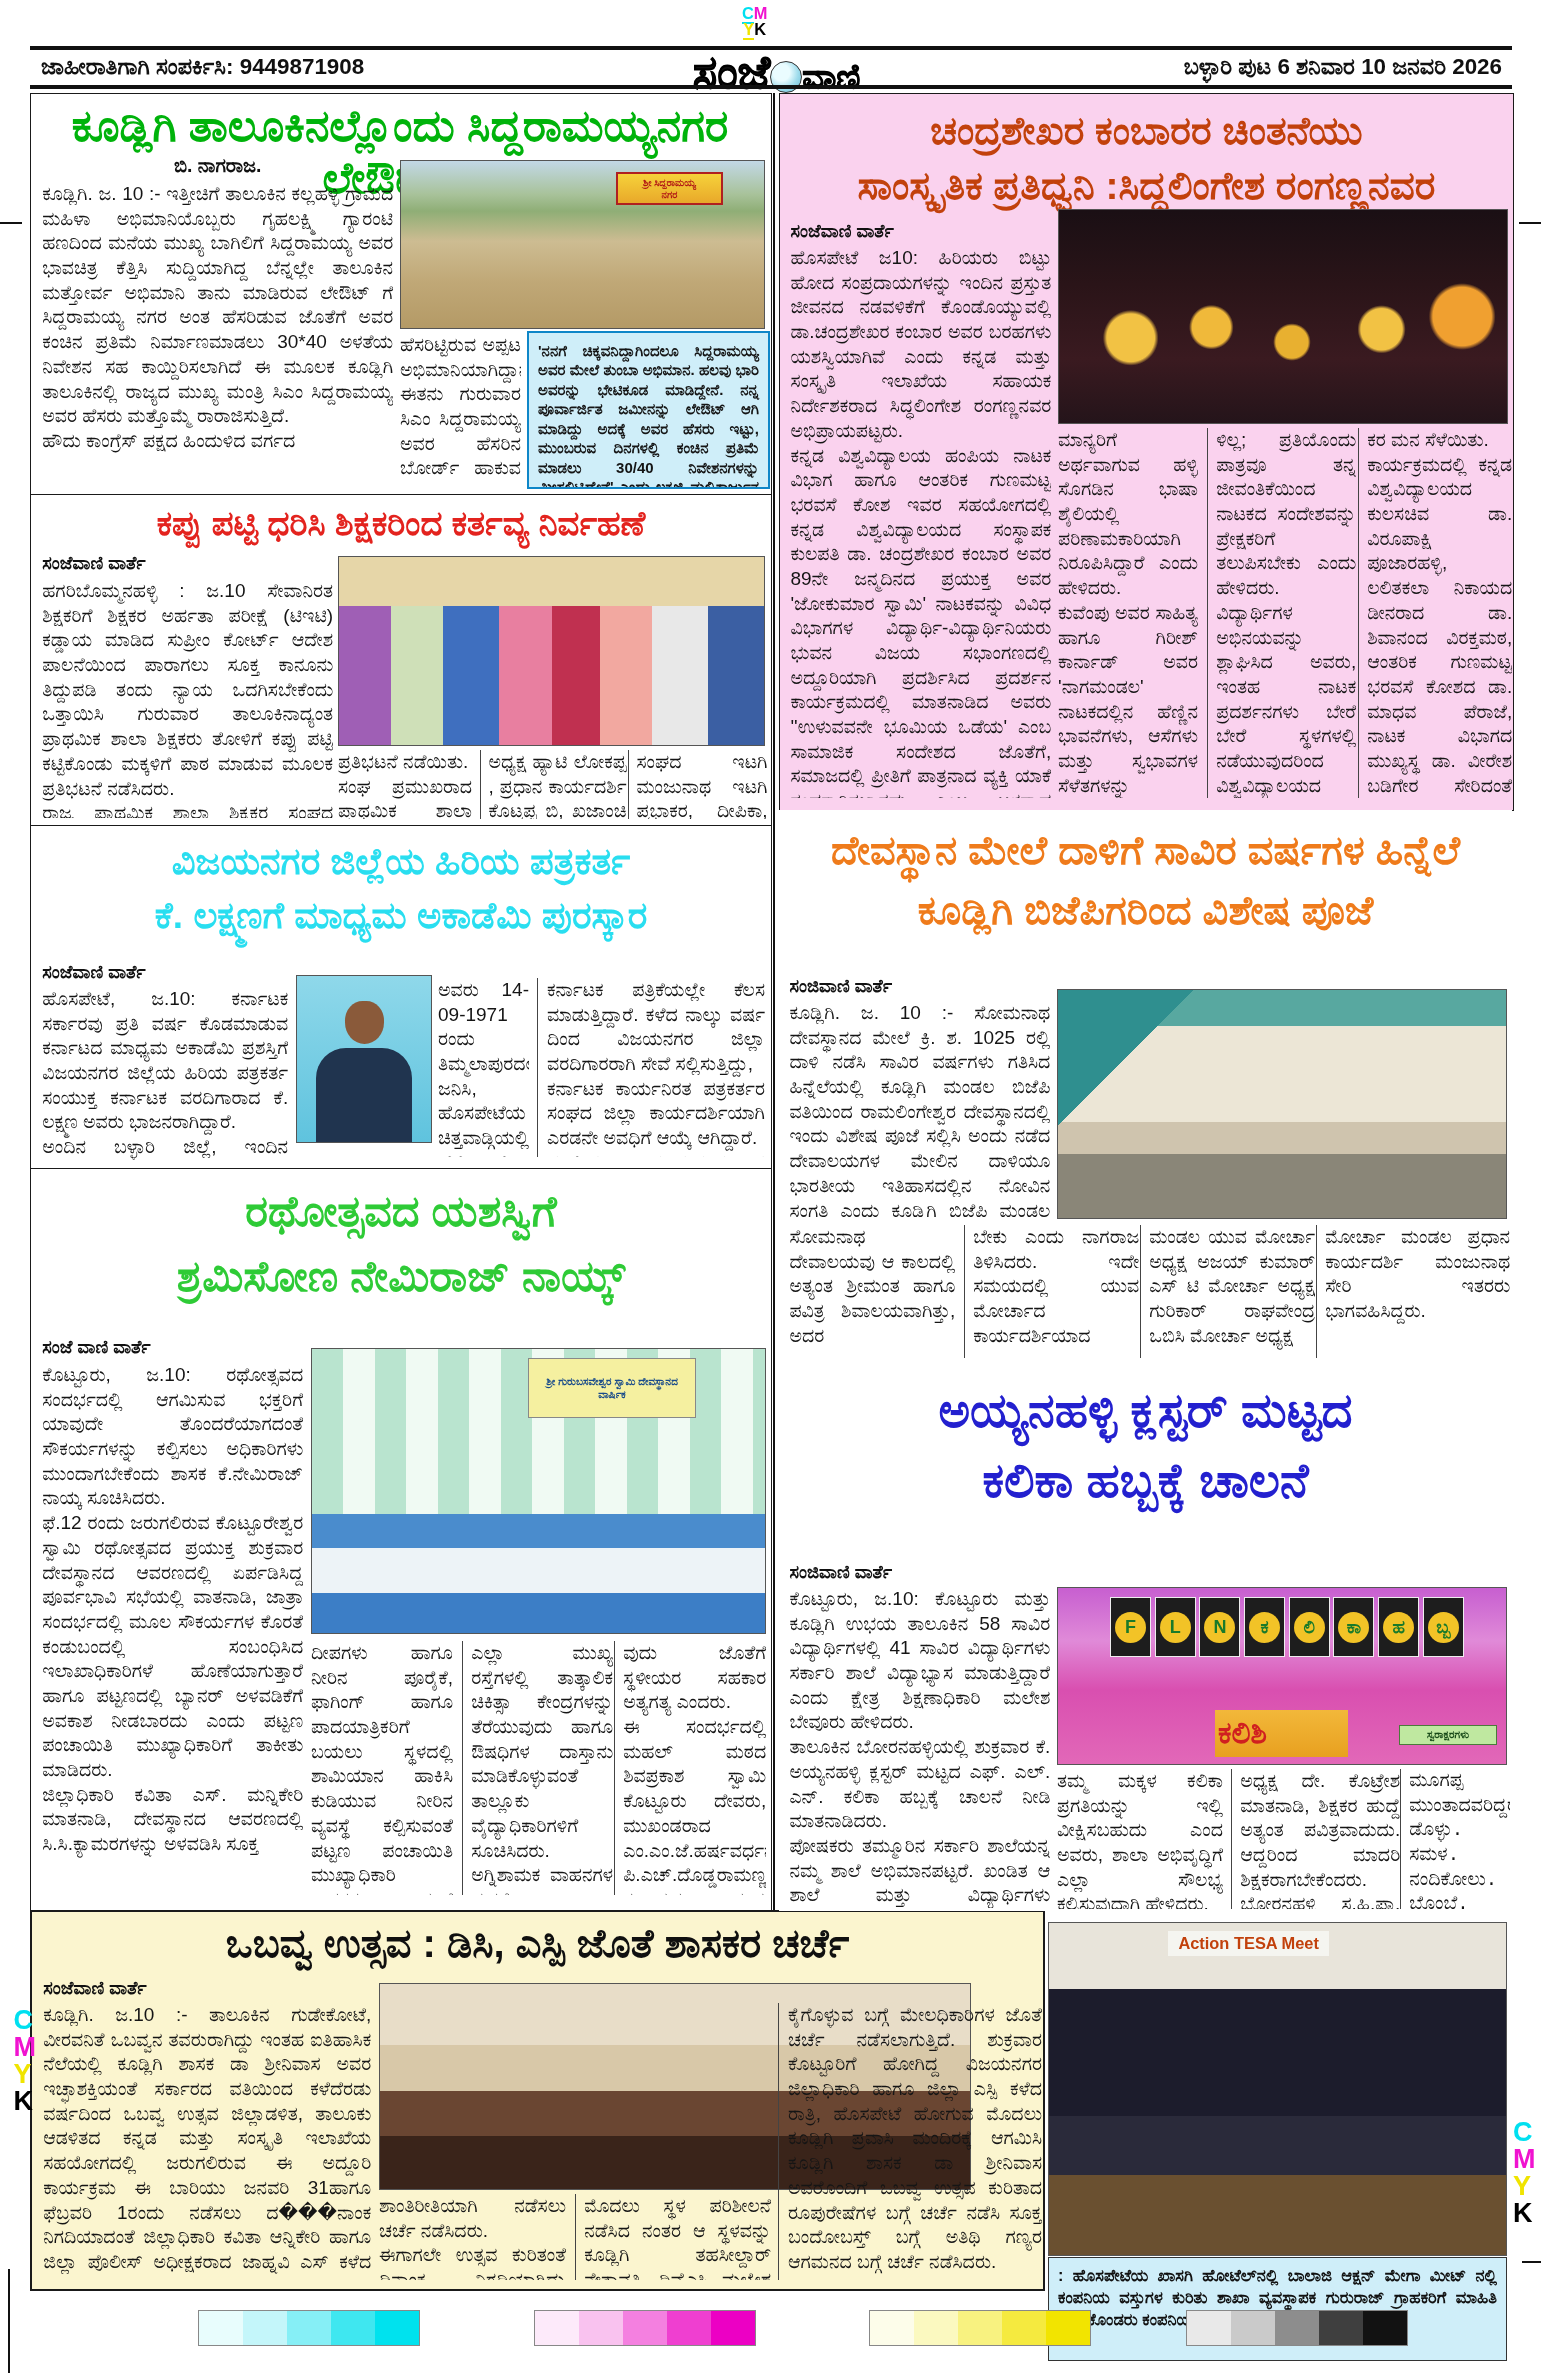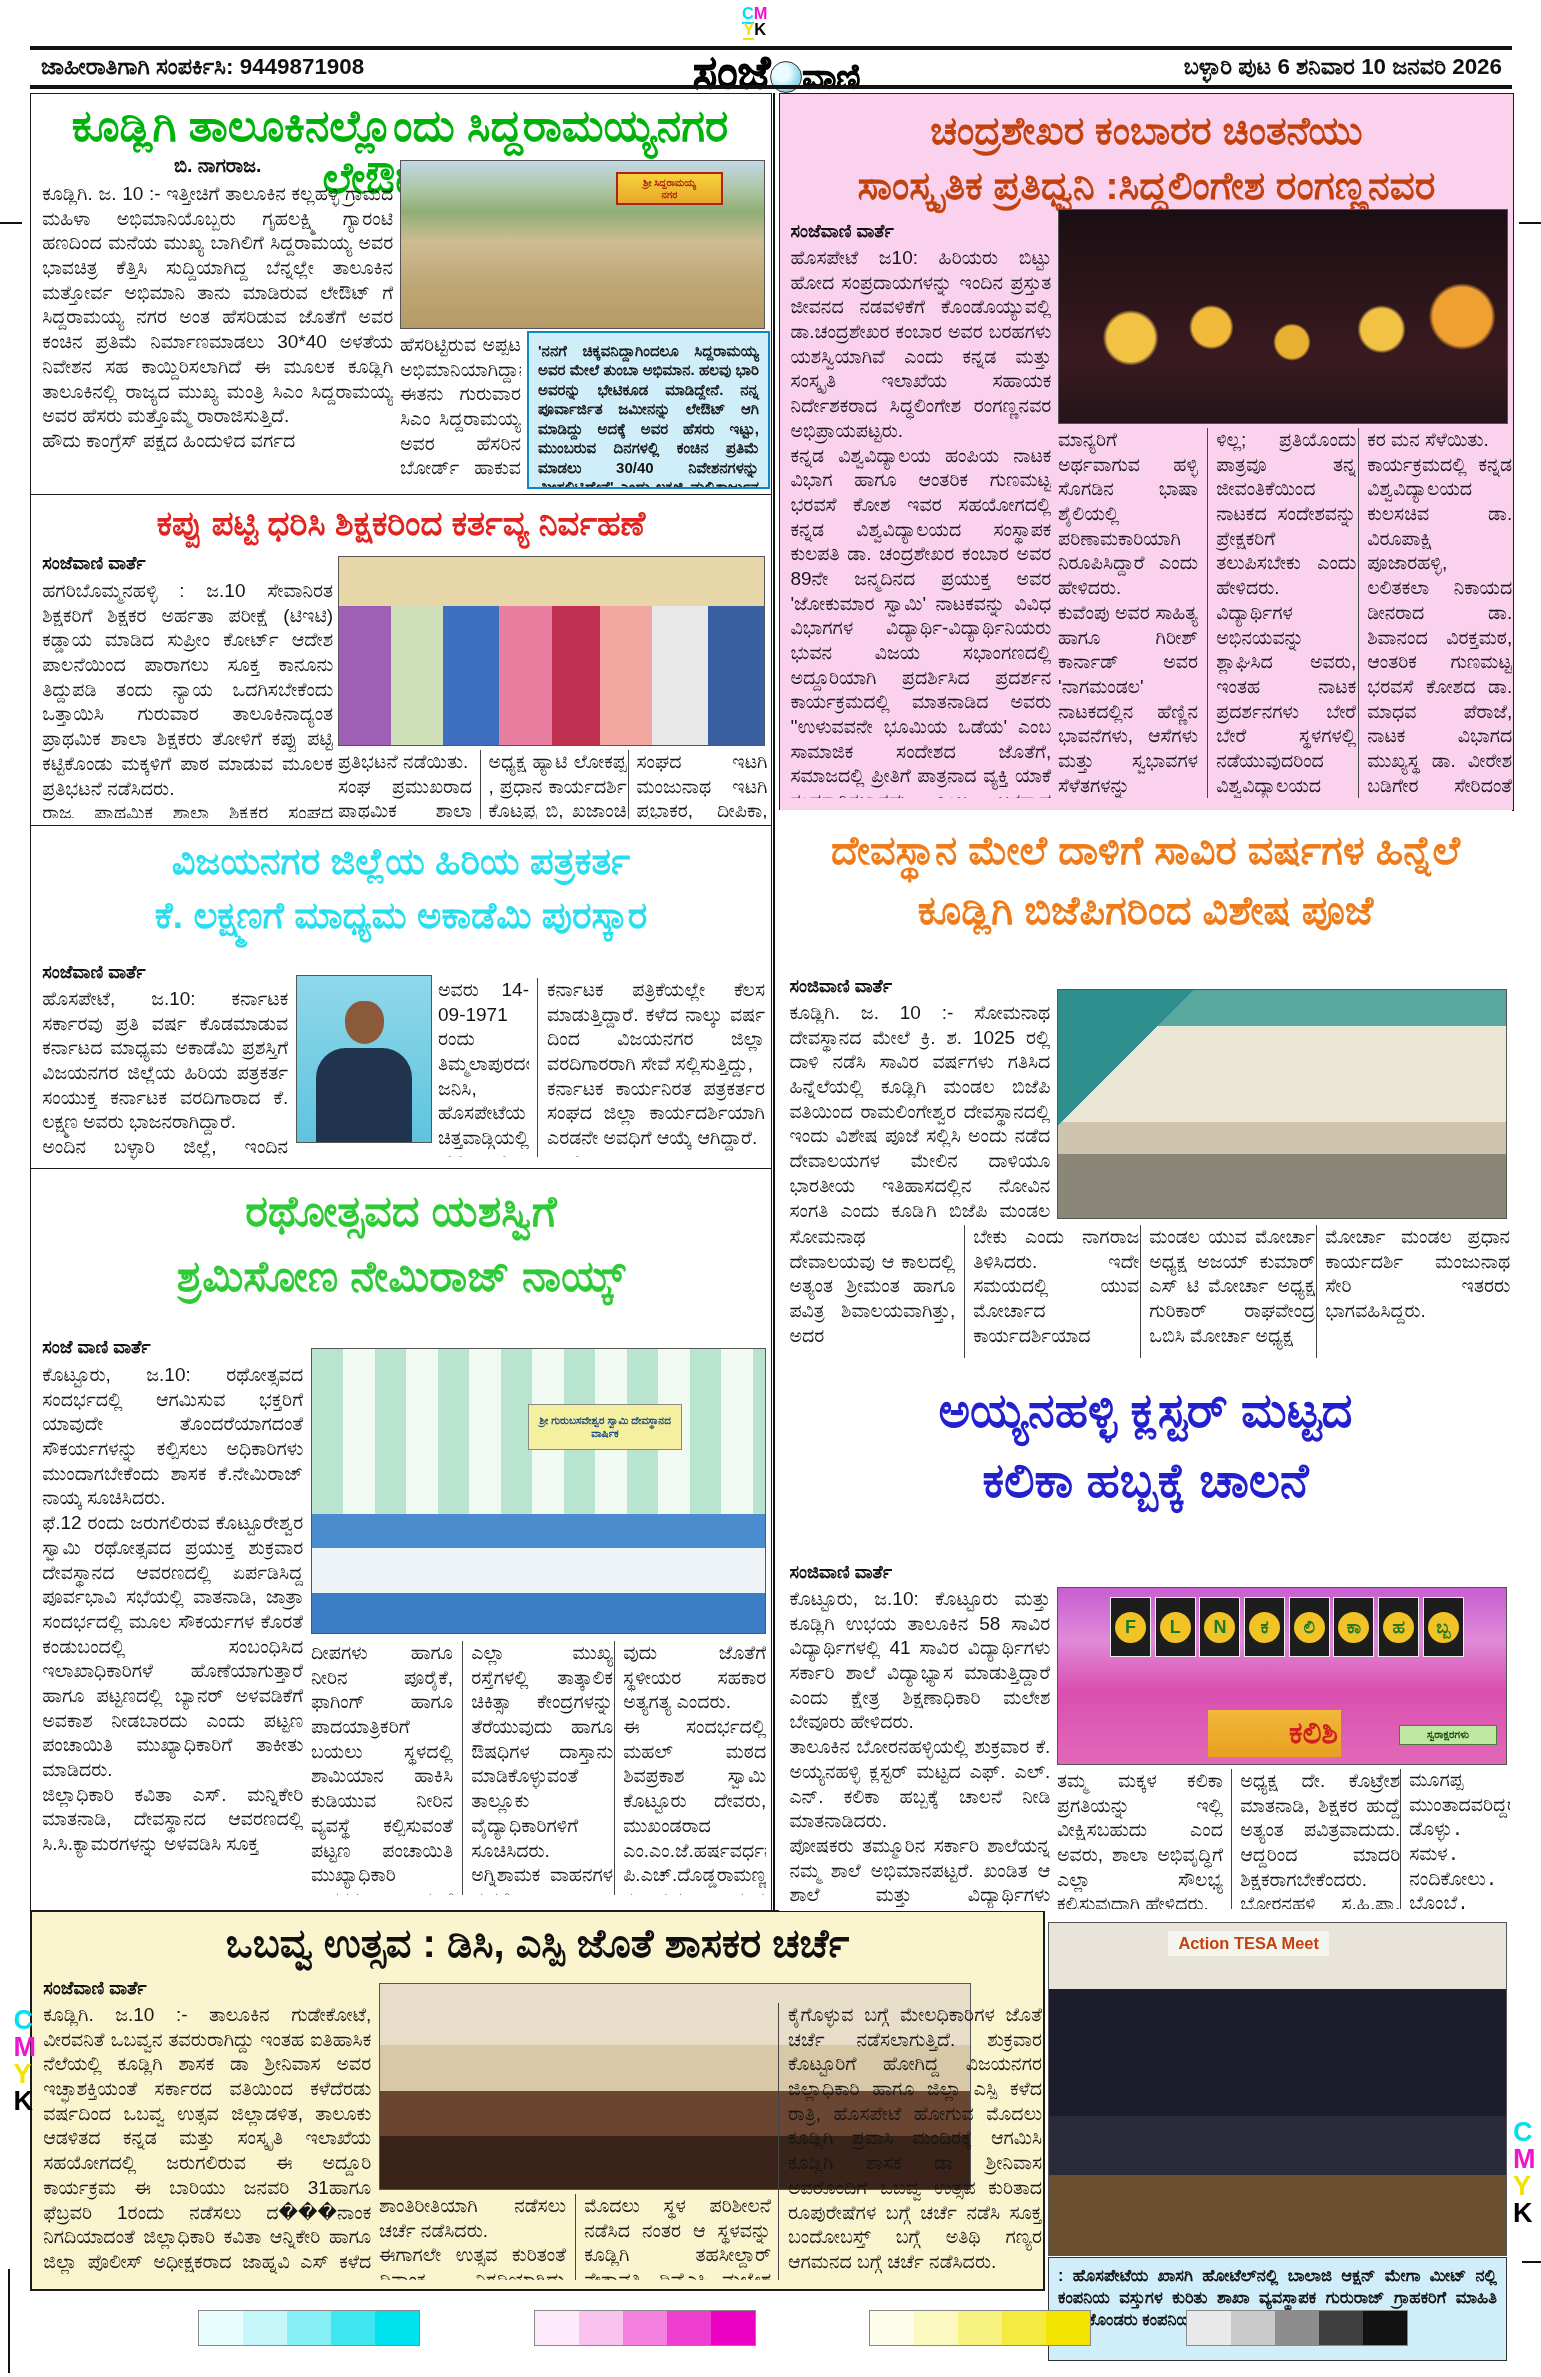--- a/index.html
+++ b/index.html
@@ -95,21 +95,21 @@
   </div>
 
   <div class="art" style="left:30px;top:1168px;width:740px;height:742px;">
     <div class="hl" style="position: absolute; left: 6px; top: 10.4px; width: 728px; font-size: 43px; line-height: 1.5; white-space: pre-line; color: rgb(46, 203, 54);">ರಥೋತ್ಸವದ ಯಶಸ್ವಿಗೆ
 ಶ್ರಮಿಸೋಣ ನೇಮಿರಾಜ್ ನಾಯ್ಕ್</div>
     <div class="byline" style="position:absolute;left:11.2px;top:168px;">ಸಂಜೆ ವಾಣಿ ವಾರ್ತೆ</div>
     <div class="bodytxt" style="position:absolute;left:11.2px;top:194px;width:261px;height:522px;">ಕೊಟ್ಟೂರು, ಜ.10: ರಥೋತ್ಸವದ ಸಂದರ್ಭದಲ್ಲಿ ಆಗಮಿಸುವ ಭಕ್ತರಿಗೆ ಯಾವುದೇ ತೊಂದರೆಯಾಗದಂತೆ ಸೌಕರ್ಯಗಳನ್ನು ಕಲ್ಪಿಸಲು ಅಧಿಕಾರಿಗಳು ಮುಂದಾಗಬೇಕೆಂದು ಶಾಸಕ ಕೆ.ನೇಮಿರಾಜ್ ನಾಯ್ಕ ಸೂಚಿಸಿದರು.
 ಫೆ.12 ರಂದು ಜರುಗಲಿರುವ ಕೊಟ್ಟೂರೇಶ್ವರ ಸ್ವಾಮಿ ರಥೋತ್ಸವದ ಪ್ರಯುಕ್ತ ಶುಕ್ರವಾರ ದೇವಸ್ಥಾನದ ಆವರಣದಲ್ಲಿ ಏರ್ಪಡಿಸಿದ್ದ ಪೂರ್ವಭಾವಿ ಸಭೆಯಲ್ಲಿ ವಾತನಾಡಿ, ಜಾತ್ರಾ ಸಂದರ್ಭದಲ್ಲಿ ಮೂಲ ಸೌಕರ್ಯಗಳ ಕೊರತೆ ಕಂಡುಬಂದಲ್ಲಿ ಸಂಬಂಧಿಸಿದ ಇಲಾಖಾಧಿಕಾರಿಗಳೆ ಹೊಣೆಯಾಗುತ್ತಾರೆ ಹಾಗೂ ಪಟ್ಟಣದಲ್ಲಿ ಬ್ಯಾನರ್ ಅಳವಡಿಕೆಗೆ ಅವಕಾಶ ನೀಡಬಾರದು ಎಂದು ಪಟ್ಟಣ ಪಂಚಾಯಿತಿ ಮುಖ್ಯಾಧಿಕಾರಿಗೆ ತಾಕೀತು ಮಾಡಿದರು.
 ಜಿಲ್ಲಾಧಿಕಾರಿ ಕವಿತಾ ಎಸ್. ಮನ್ನಿಕೇರಿ ಮಾತನಾಡಿ, ದೇವಸ್ಥಾನದ ಆವರಣದಲ್ಲಿ ಸಿ.ಸಿ.ಕ್ಯಾಮರಗಳನ್ನು ಅಳವಡಿಸಿ ಸೂಕ್ತ</div>
     <div class="photo" style="left:280px;top:179px;width:453px;height:284px;background:linear-gradient(180deg,transparent 0 58%,#4a8ccd 58% 70%,#edf3f7 70% 86%,#3c7ec6 86% 100%),repeating-linear-gradient(90deg,#b9e4cf 0 31px,#f0faf3 31px 63px);">
-      <div style="position:absolute;left:216px;top:9px;width:134px;padding:9px;background:#f5f0a0;border:1.5px solid #888;color:#184a8a;font-weight:700;font-size:10.4px;line-height:1.25;text-align:center;margin-top:46px;">ಶ್ರೀ ಗುರುಬಸವೇಶ್ವರ ಸ್ವಾಮಿ ದೇವಸ್ಥಾನದ ವಾರ್ಷಿಕ</div>
+      <div style="position:absolute;left:216px;top:9px;width:134px;padding:16px;background:#f5f0a0;border:1.5px solid #888;color:#184a8a;font-weight:700;font-size:10.4px;line-height:1.25;text-align:center;">ಶ್ರೀ ಗುರುಬಸವೇಶ್ವರ ಸ್ವಾಮಿ ದೇವಸ್ಥಾನದ ವಾರ್ಷಿಕ</div>
     </div>
     <div class="bodytxt" style="position:absolute;left:280px;top:472px;width:142px;height:254px;">ದೀಪಗಳು ಹಾಗೂ ನೀರಿನ ಪೂರೈಕೆ, ಫಾಗಿಂಗ್ ಹಾಗೂ ಪಾದಯಾತ್ರಿಕರಿಗೆ ಬಯಲು ಸ್ಥಳದಲ್ಲಿ ಶಾಮಿಯಾನ ಹಾಕಿಸಿ ಕುಡಿಯುವ ನೀರಿನ ವ್ಯವಸ್ಥೆ ಕಲ್ಪಿಸುವಂತೆ ಪಟ್ಟಣ ಪಂಚಾಯಿತಿ ಮುಖ್ಯಾಧಿಕಾರಿ ಎ.ನಸರುಲ್ಲ ಇವರಿಗೆ ಸೂಚಿಸಿದರು.
 ನಿರಂತರ ವಿದ್ಯುತ್ ಪೂರೈಕೆಗೆ ವ್ಯವಸ್ಥೆ ಮಾಡಿಕೊಳ್ಳುವಂತೆ ಜೆಸ್ಕಾಂ ಇಲಾಖೆ ಎಇಇ ನಾಗರಾಜ್ ಅವರಿಗೆ ಸೂಚಿಸಿದರು.
 ಸುತ್ತಮುತ್ತಲಿನ ಪಟ್ಟಣಗಳಿಂದ ವಿಶೇಷ ಬಸ್ಸುಗಳ</div>
     <div class="bodytxt colrule" style="position:absolute;left:431px;top:472px;width:142px;height:254px;padding-left:8.2px;">ಎಲ್ಲಾ ಮುಖ್ಯ ರಸ್ತೆಗಳಲ್ಲಿ ತಾತ್ಕಾಲಿಕ ಚಿಕಿತ್ಸಾ ಕೇಂದ್ರಗಳನ್ನು ತೆರೆಯುವುದು ಹಾಗೂ ಔಷಧಿಗಳ ದಾಸ್ತಾನು ಮಾಡಿಕೊಳ್ಳುವಂತೆ ತಾಲ್ಲೂಕು ವೈದ್ಯಾಧಿಕಾರಿಗಳಿಗೆ ಸೂಚಿಸಿದರು. ಅಗ್ನಿಶಾಮಕ ವಾಹನಗಳ ವ್ಯವಸ್ಥೆ ಮಾಡಿಕೊಳ್ಳುವಂತೆ ಇಲಾಖಾಧಿಕಾರಿಗೆ ಸೂಚಿಸಿದರು. ಎಲ್ಲಾ ಇಲಾಖೆಗಳಿಗೆ ವಹಿಸಿದ ಜವಬ್ದಾರಿಯನ್ನು ಅಧಿಕಾರಿಗಳು ಅಚ್ಚುಕಟ್ಟಾಗಿ ನಿರ್ವಹಿಸಿ ರಥೋತ್ಸವವನ್ನು ಯಶಸ್ವಿಗೊಳಿಸಬೇಕು ಎಂದು ಜಿಲ್ಲಾಧಿಕಾರಿಗಳು ಹೇಳಿದರು.</div>
     <div class="bodytxt colrule" style="position:absolute;left:583px;top:472px;width:143px;height:254px;padding-left:8.2px;">ವುದು ಜೊತೆಗೆ ಸ್ಥಳೀಯರ ಸಹಕಾರ ಅತ್ಯಗತ್ಯ ಎಂದರು.
 ಈ ಸಂದರ್ಭದಲ್ಲಿ ಮಹಲ್ ಮಠದ ಶಿವಪ್ರಕಾಶ ಸ್ವಾಮಿ ಕೊಟ್ಟೂರು ದೇವರು, ಮುಖಂಡರಾದ ಎಂ.ಎಂ.ಜೆ.ಹರ್ಷವರ್ಧನ್, ಪಿ.ಎಚ್.ದೊಡ್ಡರಾಮಣ್ಣ, ಸಹಾಯಕ ಆಯುಕ್ತ ವಿವೇಕಾನಂದ, ತಹಶೀಲ್ದಾರ್ ಜಿ.ಕೆ.ಅಮರೀಶ್, ತಾ.ಪಂ. ಇಒ ಬಿ.ಆನಂದ್ ಕುಮಾರ್, ಡಿವೈಎಸ್ಪಿ ಮಲ್ಲೇಶ್ ದೊಡ್ಡಮನಿ, ಧಾರ್ಮಿಕ ಲಾಖೆ ಸಹಾಯಕ ಆಯುಕ್ತೆ ಎಚ್.ಸವಿತಾ, ಪ.ಪಂ. ಮುಖ್ಯಾಧಿಕಾರಿ ಎ.ನಸರುಲ್ಲಾ, ದೇವಸ್ಥಾನ ಕಾರ್ಯನಿರ್ವಾಹಕ ಅಧಿಕಾರಿ</div>
   </div>
 
   <div class="art" style="left:30px;top:1910px;width:1011px;height:377px;background:#fbf5cf;border-width:2.2px;">
@@ -174,21 +174,21 @@
           </span><span class="card">
             <b>ಲಿ</b>
           </span><span class="card">
             <b>ಕಾ</b>
           </span><span class="card">
             <b>ಹ</b>
           </span><span class="card">
             <b>ಬ್ಬ</b>
           </span>
       </div>
-      <div style="position:absolute;left:150px;bottom:7.5px;width:127px;padding:6px 3px;background:linear-gradient(180deg,#f2b83a,#e8a020);color:#d02020;font-weight:900;font-size:30px;text-align:right;">ಕಲಿಶಿ</div>
+      <div style="position:absolute;left:157px;bottom:7.5px;width:127px;padding:6px 3px;background:linear-gradient(180deg,#f2b83a,#e8a020);color:#d02020;font-weight:900;font-size:30px;text-align:left;">ಕಲಿಶಿ</div>
       <div style="position:absolute;right:9px;bottom:19.4px;width:90px;padding:3px;background:#bfe8a0;border:1.5px solid #4a7a3a;color:#184a18;font-weight:700;font-size:10.4px;text-align:center;">ಸ್ವರಾಕ್ಷರಗಳು</div>
     </div>
     <div class="bodytxt" style="position:absolute;left:278px;top:403px;width:166px;height:140px;">ತಮ್ಮ ಮಕ್ಕಳ ಕಲಿಕಾ ಪ್ರಗತಿಯನ್ನು ಇಲ್ಲಿ ವೀಕ್ಷಿಸಬಹುದು ಎಂದ ಅವರು, ಶಾಲಾ ಅಭಿವೃದ್ಧಿಗೆ ಎಲ್ಲಾ ಸೌಲಭ್ಯ ಕಲ್ಪಿಸುವುದಾಗಿ ಹೇಳಿದರು.
 ಲೇಖಕ ಹಾಗೂ ಪತ್ರಕರ್ತ ಉಜ್ಜಿನಿ ರುದ್ರಪ್ಪ ಮಾತನಾಡಿ. ಪ್ರಾಮಾಣಿಕವಾಗಿ ವಿದ್ಯಾರ್ಥಿಗಳಿಗೆ ವಿದ್ಯೆ ಕಲಿಸಿದ ಶಿಕ್ಷಕರನ್ನು ನಿಮ್ಮಿಂದ ಕಲಿತ ವಿದ್ಯಾರ್ಥಿಗಳು ಎಂದೂ ಮರೆಯುವುದಿಲ್ಲ ಎಂದರು.
 ಕೊಟ್ಟೂರು ತಾಲೂಕು ಕಸಾಪ</div>
     <div class="bodytxt colrule" style="position:absolute;left:452px;top:403px;width:160px;height:140px;padding-left:8.2px;">ಅಧ್ಯಕ್ಷ ದೇ. ಕೊಟ್ರೇಶ ಮಾತನಾಡಿ, ಶಿಕ್ಷಕರ ಹುದ್ದೆ ಅತ್ಯಂತ ಪವಿತ್ರವಾದುದು. ಆದ್ದರಿಂದ ಮಾದರಿ ಶಿಕ್ಷಕರಾಗಬೇಕೆಂದರು.
 ಬೋರನಹಳ್ಳಿ ಸ.ಹಿ.ಪ್ರಾ. ಶಾಲೆ ಮುಖ್ಯಗುರುಗಳಾದ ಬಿ. ಮಾನಾಚಾರಿ ಸ್ವಾಗತಿಸಿದರು. ನಿರೂಪಣೆ ಶಿಕ್ಷಕ ಎಚ್. ಮಂಜಪ್ಪ. ಸಿ.ಆರ್.ಪಿ. ದುರುಗಪ್ಪ ಪ್ರಾಸ್ತಾವಿಕ ಮಾತನಾಡಿದರು.
 ಎಸ್.ಡಿ.ಎಂ.ಸಿ. ಅಧ್ಯಕ್ಷ ನಾಗರಾಜ್. ಉಪಾಧ್ಯಕ್ಷೆ ಕವಿತಾ. ಗ್ರಾಪಂ ಸದಸ್ಯರಾದ ಆನಂದ. ಮಲ್ಲೂರು</div>
     <div class="bodytxt colrule" style="position:absolute;left:621px;top:403px;width:101px;height:140px;padding-left:8.2px;font-family:Liberation Mono, monospace;">ಮೂಗಪ್ಪ ಮುಂತಾದವರಿದ್ದರು.
 ಡೊಳ್ಳು. ಸಮಳ. ನಂದಿಕೋಲು. ಬೊಂಬೆ. ಹಾಗೂ ಅಲಂಕಾರ ಮಾಡಿದ ಎತ್ತುಗಳು ಹಾಗೂ ಶಾಲಾ ವಿದ್ಯಾರ್ಥಿಗಳೊಂದಿಗೆ ಗ್ರಾಮದಲ್ಲಿ ಅದ್ದೂರಿ ಮೆರವಣಿಗೆ ಮಾಡಿದ ನಂತರ ಬಿ.ಇ.ಒ ಅವರನ್ನು ಗ್ರಾಮದ ಕ್ರಾಸ್ ನಿಂದ ಸ್ವಾಗತಿಸಲಾಯಿತು.

